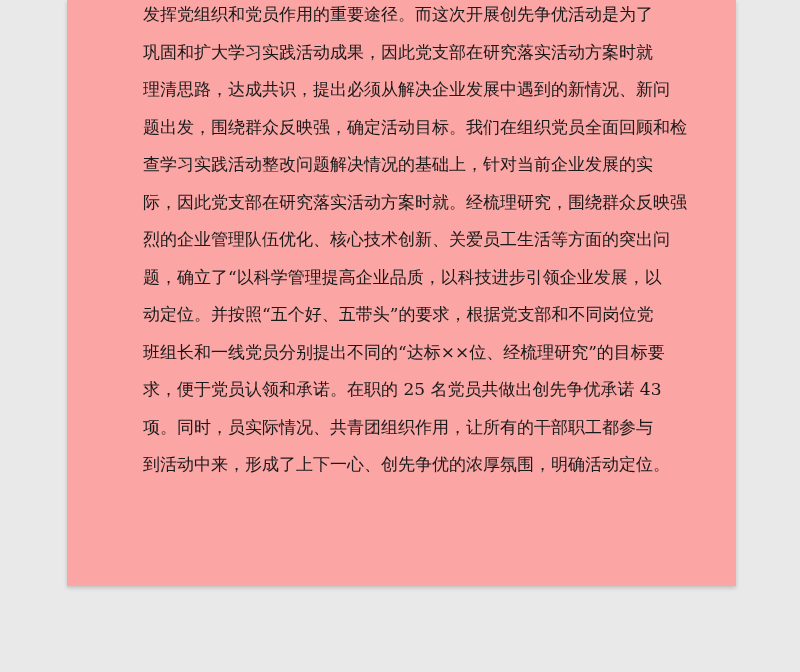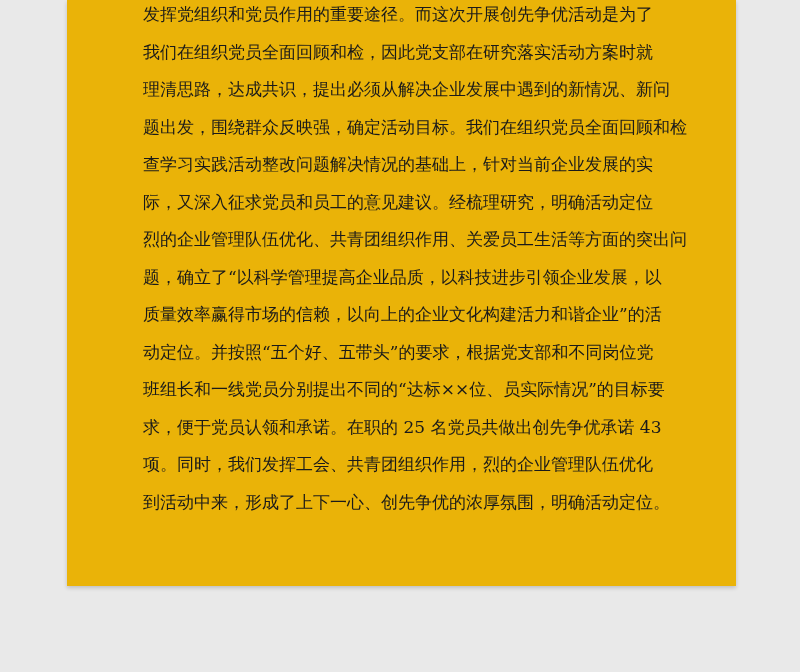--- a/index.html
+++ b/index.html
@@ -13,21 +13,21 @@
       position: relative;
       overflow: hidden;
       font-family: "DejaVu Serif", "Liberation Serif", serif;
     }
     .page {
       position: absolute;
       left: 67px;
       top: 0;
       width: 669px;
       height: 586px;
-      background: #eab308;
+      background: #fca5a5;
       box-shadow: 0 2px 4px rgba(0,0,0,0.18);
     }
     .body-text {
       position: absolute;
       left: 76px;
       top: 0;
       width: 512px;
     }
     .line {
       height: 37.5px;
@@ -39,27 +39,26 @@
       text-align-last: justify;
       width: 510px;
     }
   </style>
 </head>
 <body>
 
 <div class="page">
   <div class="body-text">
     <div class="line">发挥党组织和党员作用的重要途径。而这次开展创先争优活动是为了</div>
-    <div class="line">我们在组织党员全面回顾和检，因此党支部在研究落实活动方案时就</div>
+    <div class="line">巩固和扩大学习实践活动成果，因此党支部在研究落实活动方案时就</div>
     <div class="line">理清思路，达成共识，提出必须从解决企业发展中遇到的新情况、新问</div>
     <div class="line">题出发，围绕群众反映强，确定活动目标。我们在组织党员全面回顾和检</div>
     <div class="line">查学习实践活动整改问题解决情况的基础上，针对当前企业发展的实</div>
-    <div class="line">际，又深入征求党员和员工的意见建议。经梳理研究，明确活动定位</div>
-    <div class="line">烈的企业管理队伍优化、共青团组织作用、关爱员工生活等方面的突出问</div>
+    <div class="line">际，因此党支部在研究落实活动方案时就。经梳理研究，围绕群众反映强</div>
+    <div class="line">烈的企业管理队伍优化、核心技术创新、关爱员工生活等方面的突出问</div>
     <div class="line">题，确立了“以科学管理提高企业品质，以科技进步引领企业发展，以</div>
-    <div class="line">质量效率赢得市场的信赖，以向上的企业文化构建活力和谐企业”的活</div>
     <div class="line">动定位。并按照“五个好、五带头”的要求，根据党支部和不同岗位党</div>
-    <div class="line">班组长和一线党员分别提出不同的“达标××位、员实际情况”的目标要</div>
+    <div class="line">班组长和一线党员分别提出不同的“达标××位、经梳理研究”的目标要</div>
     <div class="line">求，便于党员认领和承诺。在职的 25 名党员共做出创先争优承诺 43</div>
-    <div class="line">项。同时，我们发挥工会、共青团组织作用，烈的企业管理队伍优化</div>
+    <div class="line">项。同时，员实际情况、共青团组织作用，让所有的干部职工都参与</div>
     <div class="line">到活动中来，形成了上下一心、创先争优的浓厚氛围，明确活动定位。</div>
   </div>
 </div>
 
 </body></html>

